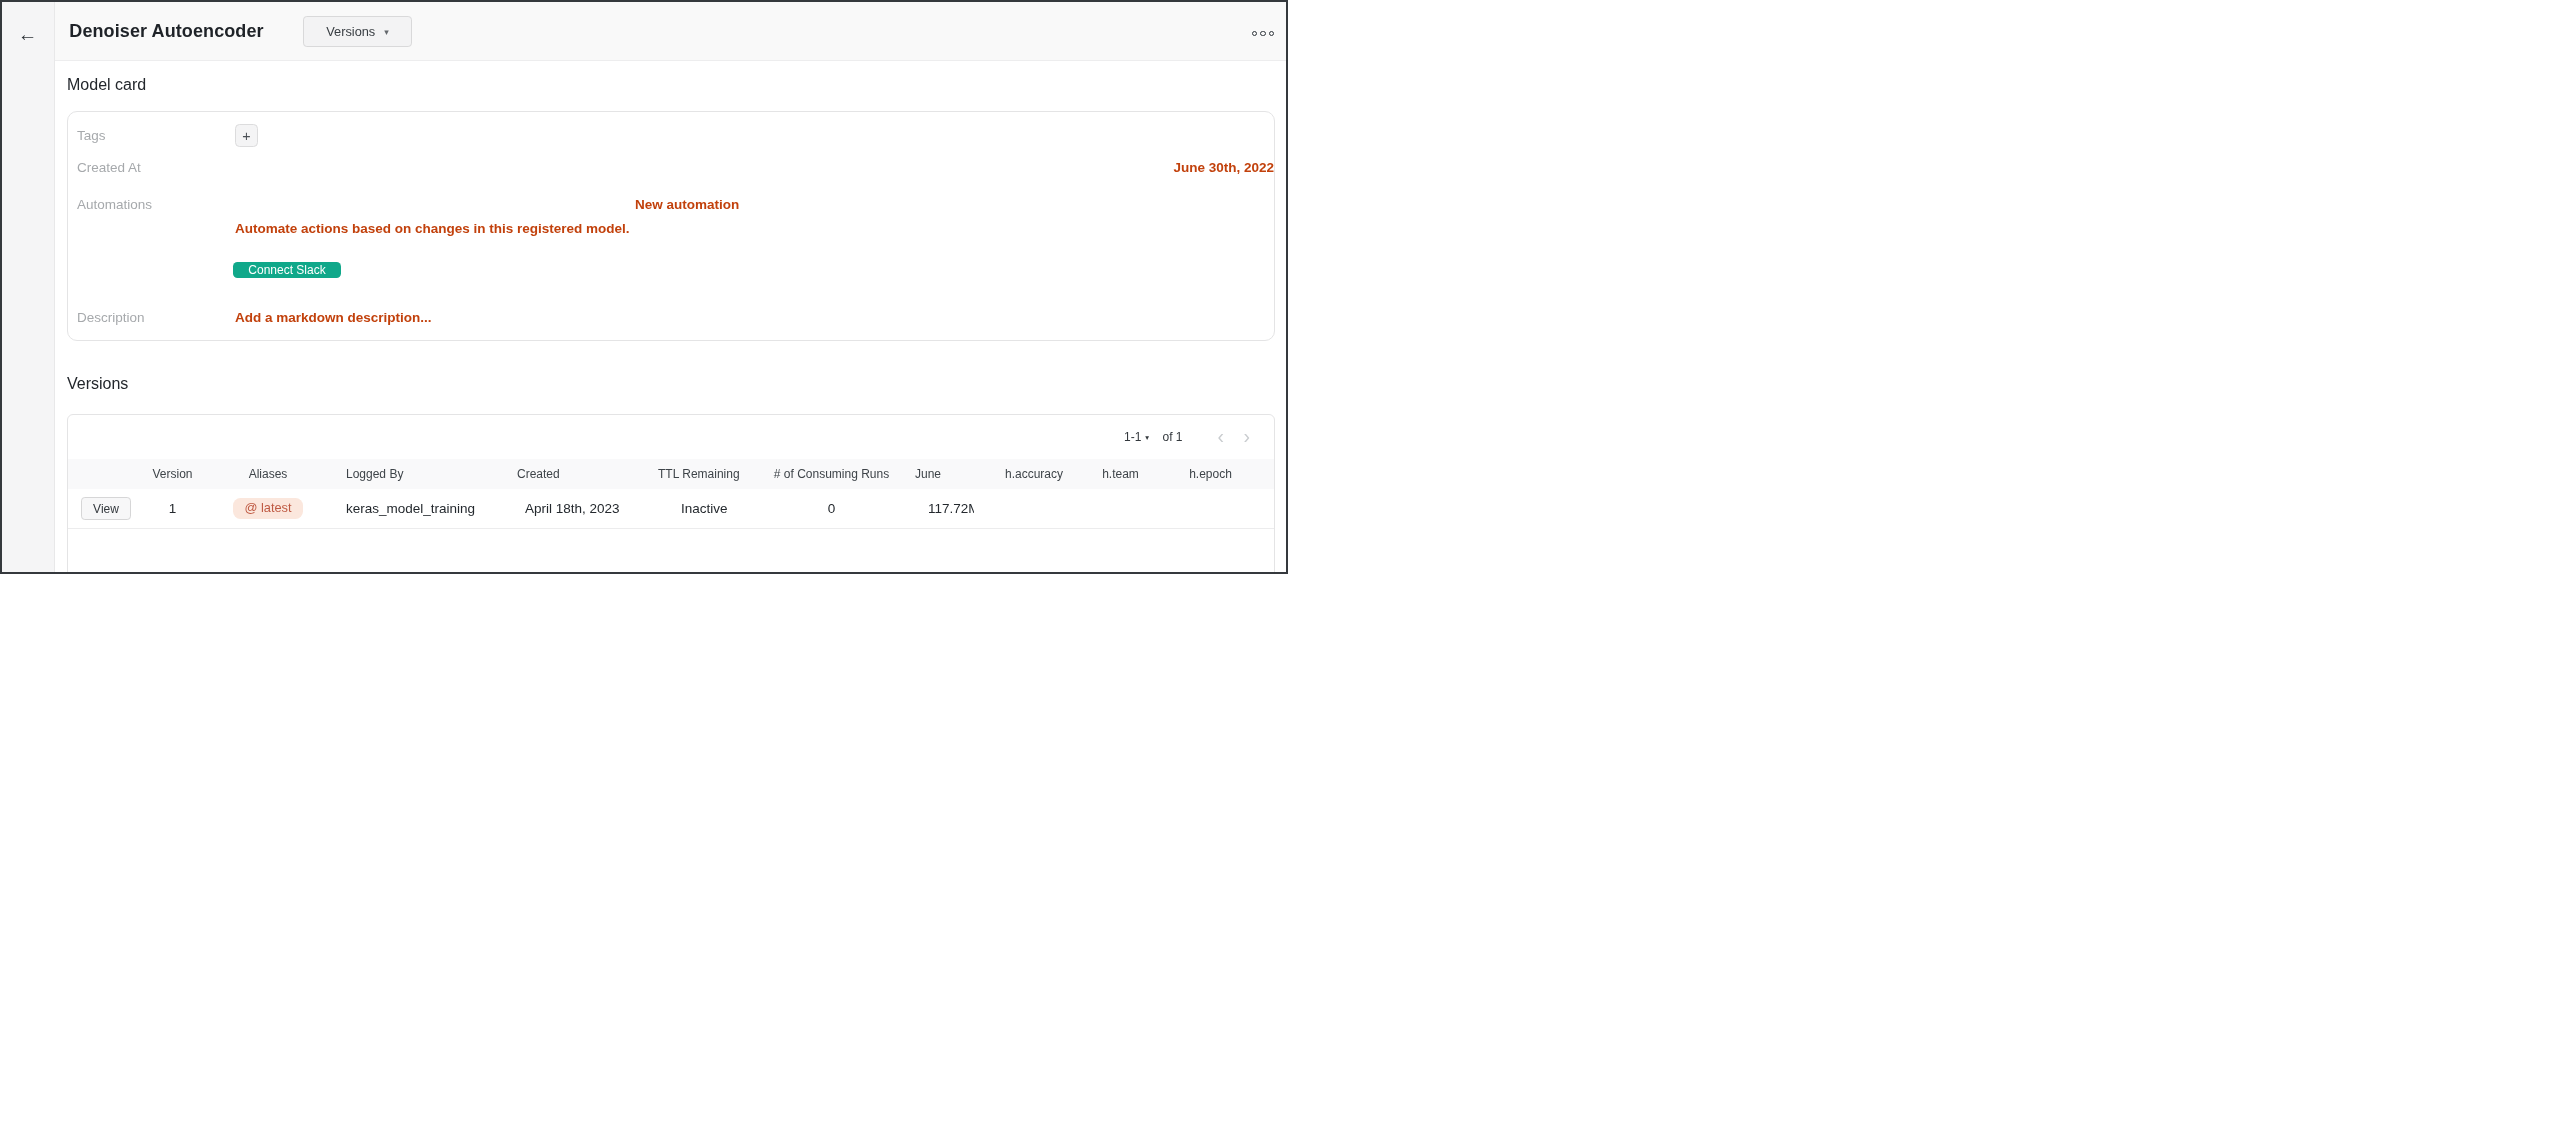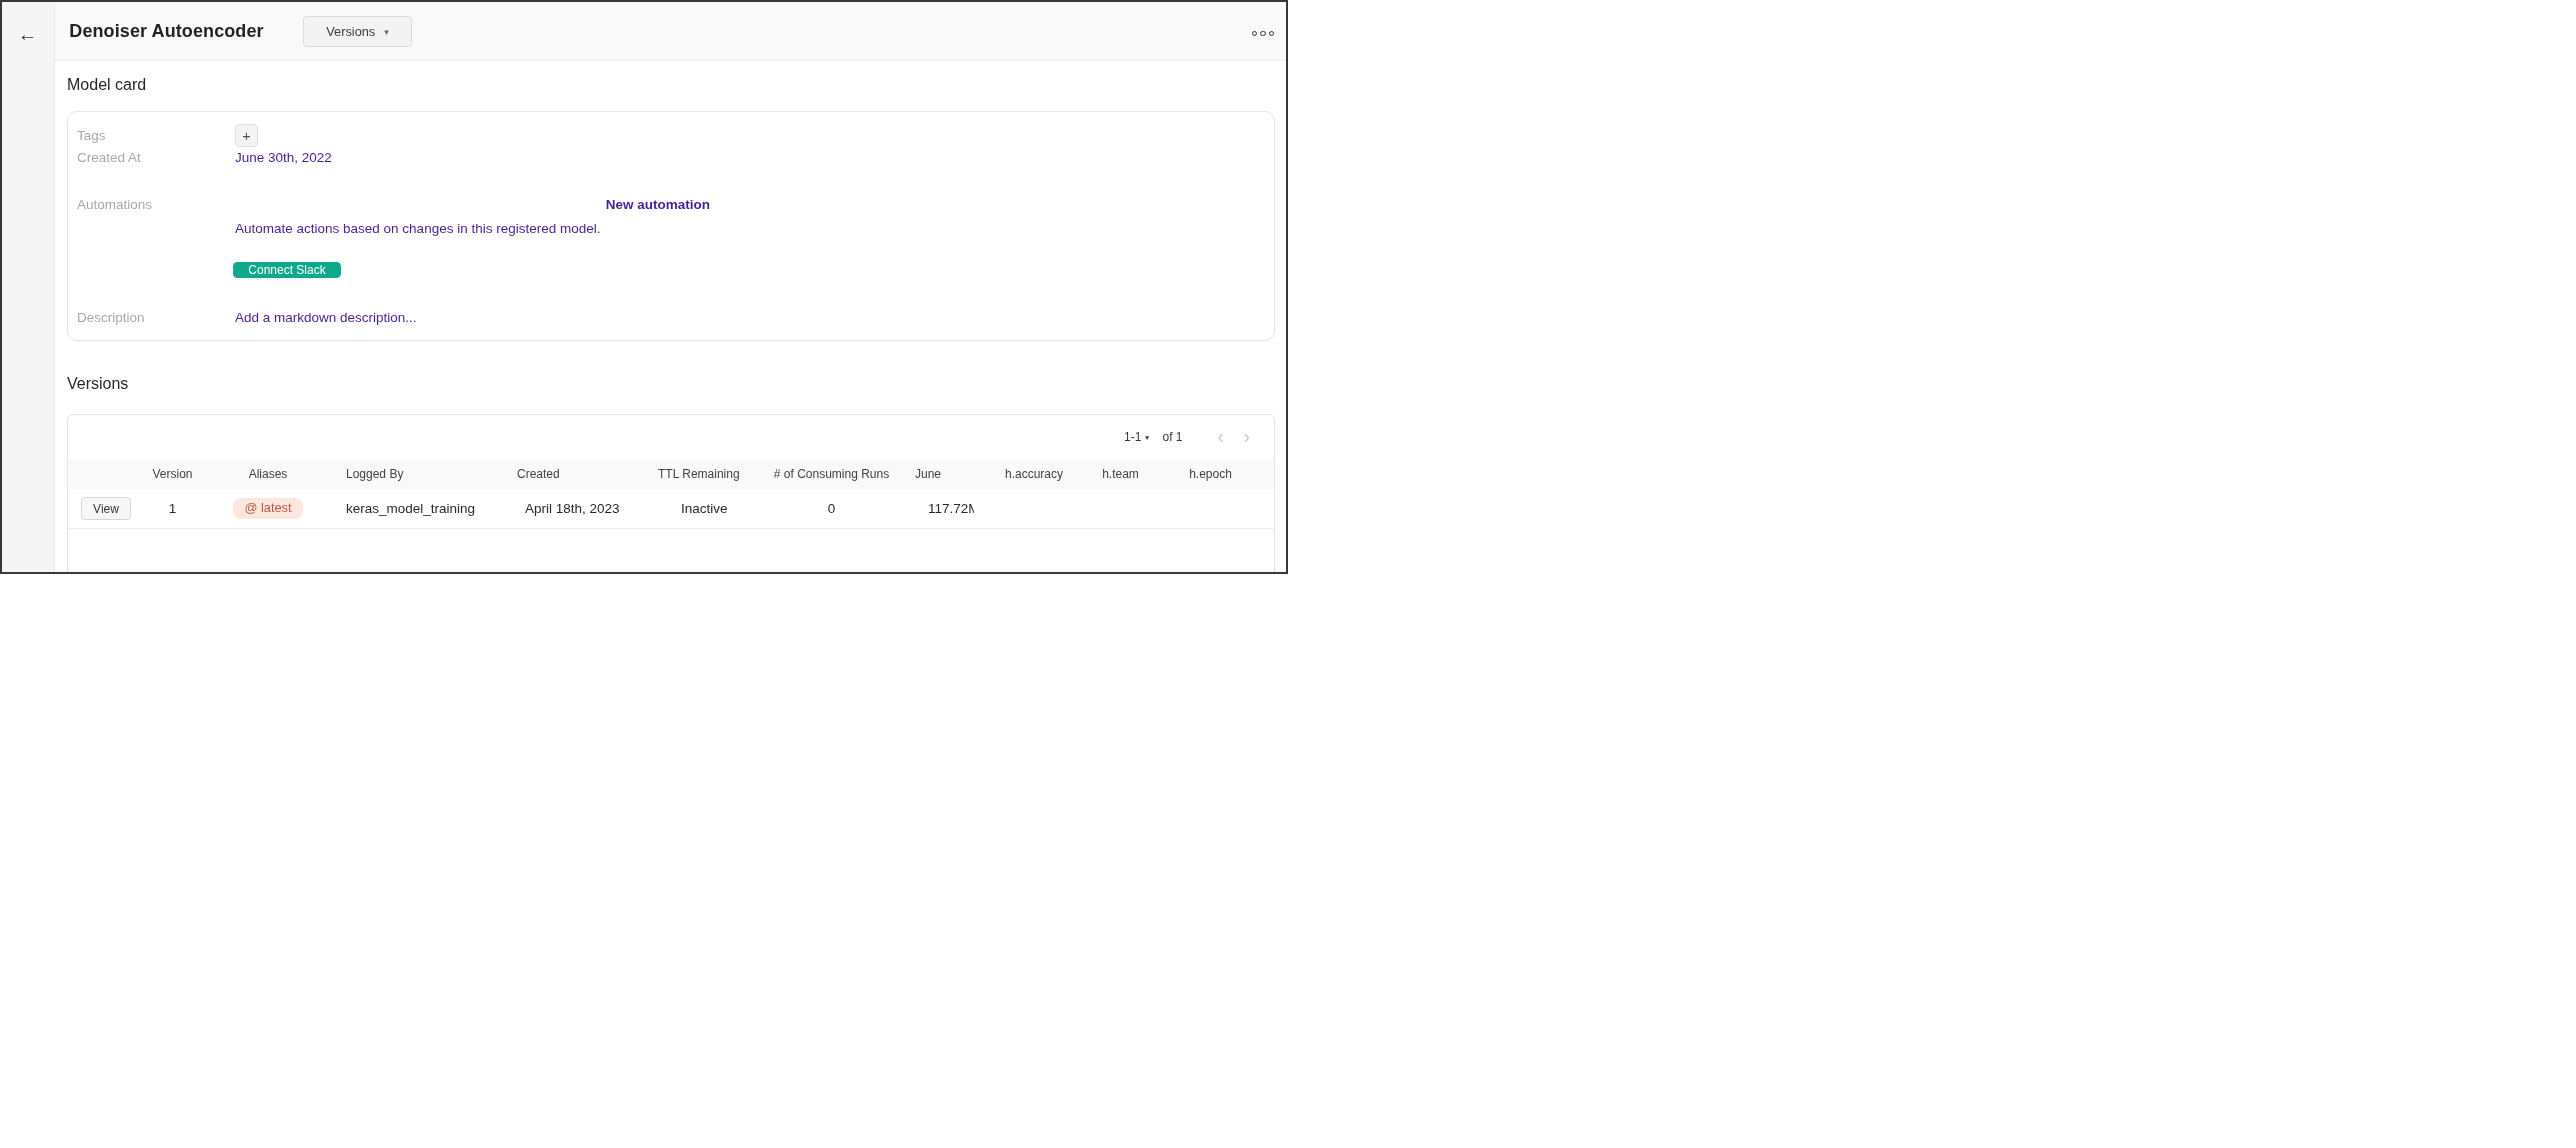--- a/index.html
+++ b/index.html
@@ -65,23 +65,23 @@
   
   .model-panel {
     position:absolute; left:65px; top:109px; width:1208px; height:230px;
     border:0.8px solid #e4e4e5; border-radius:10px; background:#fff;
   }
   .mrow { position:absolute; left:0; right:0; display:flex; align-items:center; }
   .mrow .mlabel {
     width:167px; padding-left:9px; flex:none;
     font-size:13.5px; color:#a6a9ac;
   }
-  .mrow .mvalue { font-size:13.5px; color:#4c1d95; }
+  .mrow .mvalue { font-size:13.5px; color:#c2410c;font-weight:bold; }
   .row-tags        { top:9px;  height:29px; }
-  .row-created     { top:34px;  height:22.6px; }
+  .row-created     { top:44px;  height:22.6px;justify-content:space-between; }
   .row-automations { top:81px; height:22.6px; }
   .row-slack       { top:116px; height:22.6px; }
   .row-description { top:194px; height:22.6px; }
   .tag-add-btn {
     width:23px; height:23px; background:#f4f4f5; border:0.8px solid #dcdcdd;
     border-radius:4.5px; display:flex; align-items:center; justify-content:center;
     font-size:14.3px; color:#4a4f55; cursor:pointer;
   }
   .muted-text { color:#5b636b;margin-top:48px; }
   .automation-link { color:#0e7c90; font-weight:700; cursor:pointer; margin-left:5.3px; }

